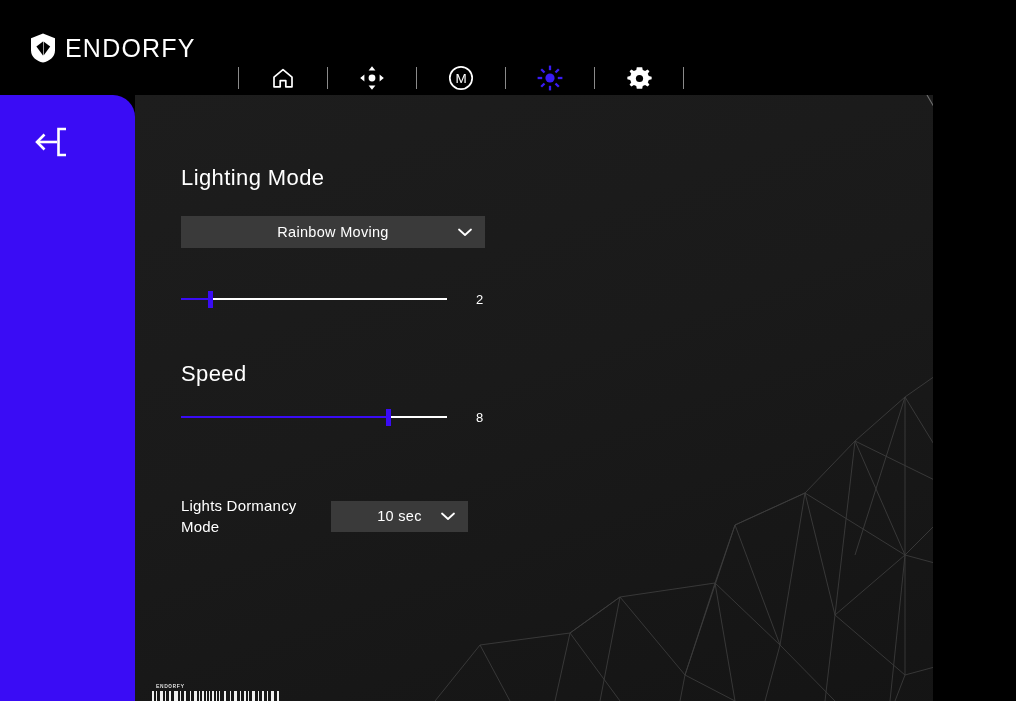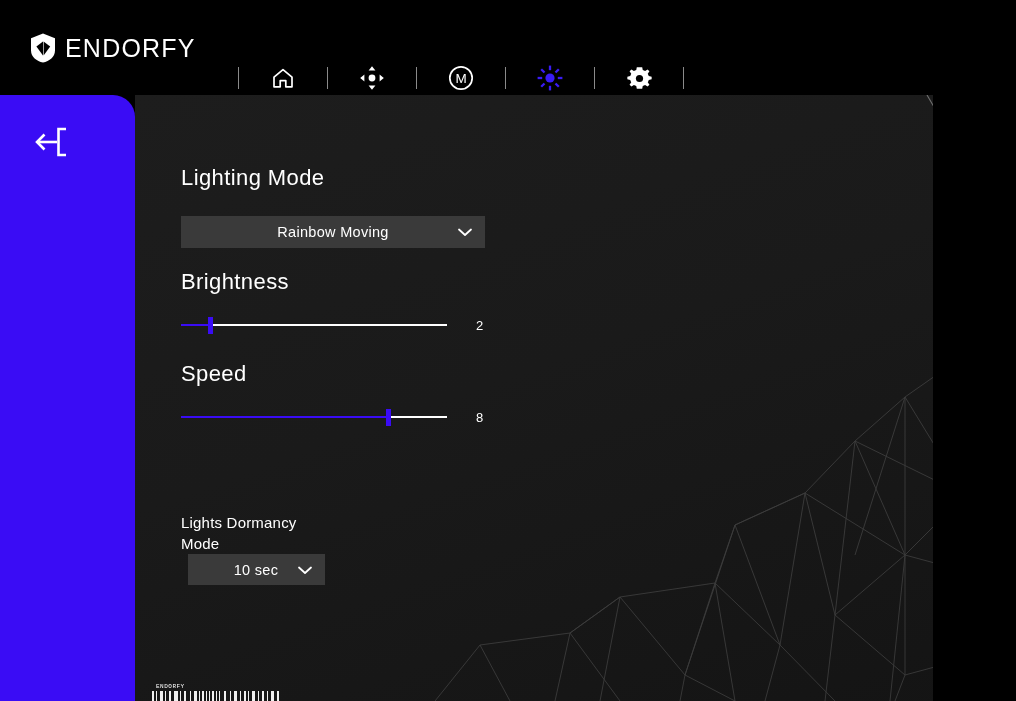--- a/index.html
+++ b/index.html
@@ -427,21 +427,20 @@
         <div class="field-label">Lighting Mode</div>
         <div class="dropdown" style="width:304px; margin-top:25px;">
           <span class="dd-text">Rainbow Moving</span>
           <svg class="dd-caret" viewBox="0 0 16 10">
             <path d="M2 2.5 L8 8 L14 2.5" fill="none" stroke="#ffffff" stroke-width="1.8" stroke-linecap="round" stroke-linejoin="round"></path>
           </svg>
         </div>
       </div>
 
       <div style="position:absolute; left:0; top:174px;">
-        <div class="field-label">Brightness</div>
         <div class="slider-row" style="margin-top:20px;">
           <div class="slider">
             <div class="track"></div>
             <div class="fill" id="brightness-fill" style="width: 29.26px;"></div>
             <div class="thumb" id="brightness-thumb" style="left: 29.26px;"></div>
           </div>
           <span class="slider-value">2</span>
         </div>
       </div>
 
@@ -450,21 +449,21 @@
         <div class="slider-row" style="margin-top:20px;">
           <div class="slider">
             <div class="track"></div>
             <div class="fill" id="speed-fill" style="width: 207.48px;"></div>
             <div class="thumb" id="speed-thumb" style="left: 207.48px;"></div>
           </div>
           <span class="slider-value">8</span>
         </div>
       </div>
 
-      <div class="dormancy-row" style="position:absolute; left:0; top:417px;flex-direction:column;">
+      <div class="dormancy-row" style="position:absolute; left:0; top:400px;">
         <div class="dormancy-label">
           <span>Lights Dormancy</span><br>
           <span>Mode</span>
         </div>
         <div class="dropdown" style="width:137px; height:31px;">
           <span class="dd-text">10 sec</span>
           <svg class="dd-caret" viewBox="0 0 16 10">
             <path d="M2 2.5 L8 8 L14 2.5" fill="none" stroke="#ffffff" stroke-width="1.8" stroke-linecap="round" stroke-linejoin="round"></path>
           </svg>
         </div>

